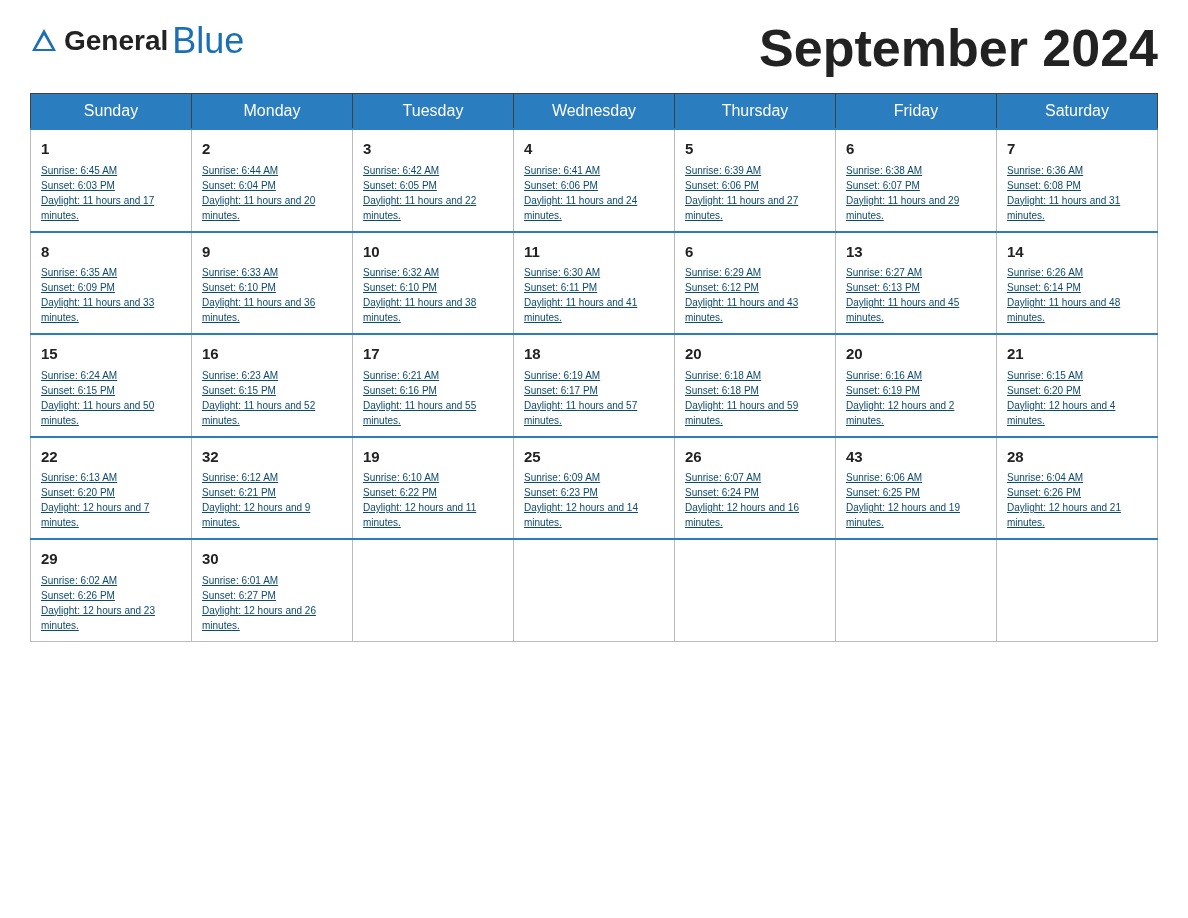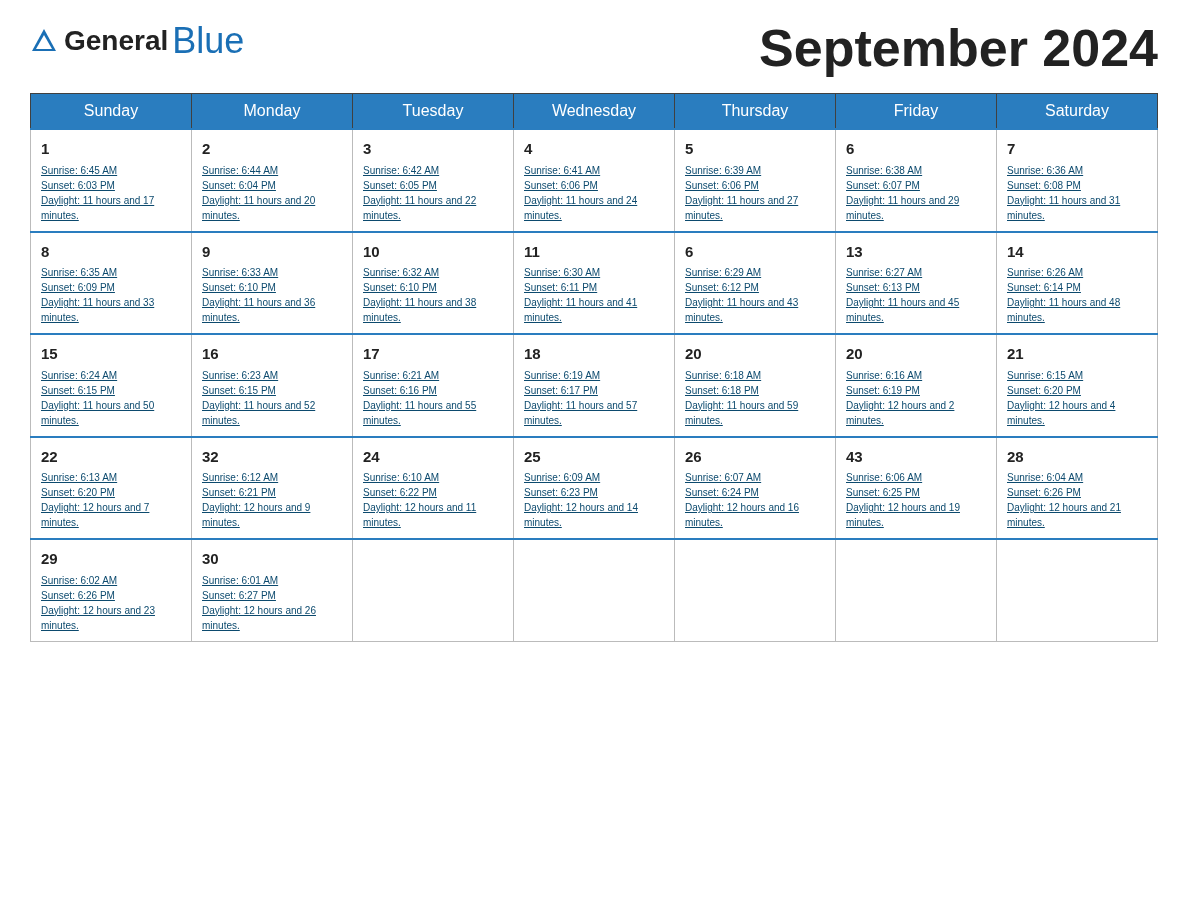--- a/index.html
+++ b/index.html
@@ -214,21 +214,21 @@
       <tr>
         <td>
           <span class="day-number">22</span>
           <div class="day-info">Sunrise: 6:13 AM<br>Sunset: 6:20 PM<br>Daylight: 12 hours and 7 minutes.</div>
         </td>
         <td>
           <span class="day-number">32</span>
           <div class="day-info">Sunrise: 6:12 AM<br>Sunset: 6:21 PM<br>Daylight: 12 hours and 9 minutes.</div>
         </td>
         <td>
-          <span class="day-number">24</span>
+          <span class="day-number">19</span>
           <div class="day-info">Sunrise: 6:10 AM<br>Sunset: 6:22 PM<br>Daylight: 12 hours and 11 minutes.</div>
         </td>
         <td>
           <span class="day-number">25</span>
           <div class="day-info">Sunrise: 6:09 AM<br>Sunset: 6:23 PM<br>Daylight: 12 hours and 14 minutes.</div>
         </td>
         <td>
           <span class="day-number">26</span>
           <div class="day-info">Sunrise: 6:07 AM<br>Sunset: 6:24 PM<br>Daylight: 12 hours and 16 minutes.</div>
         </td>

